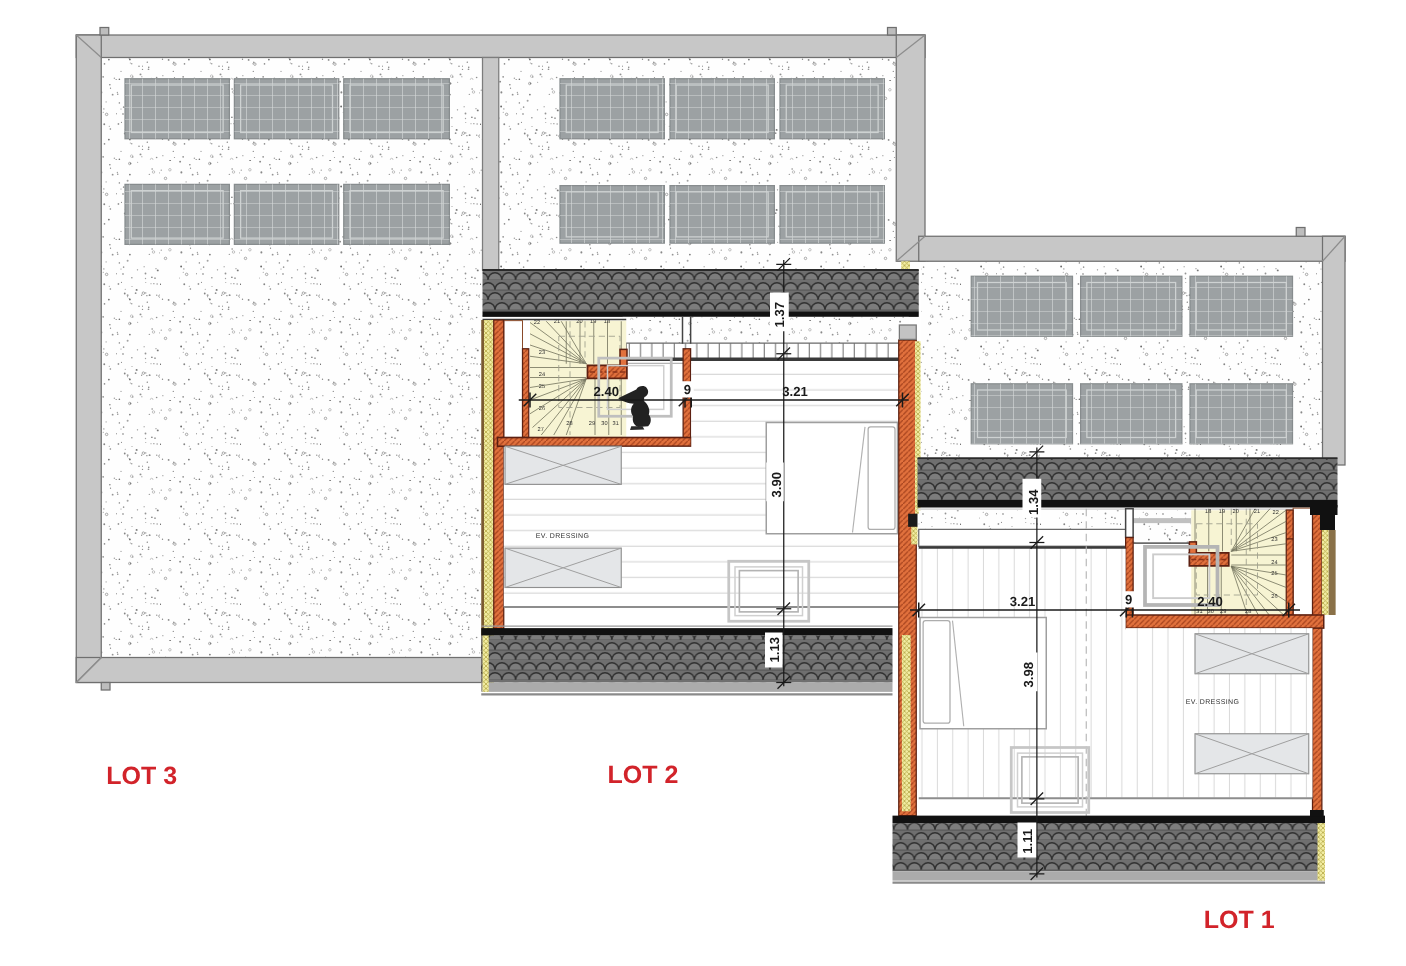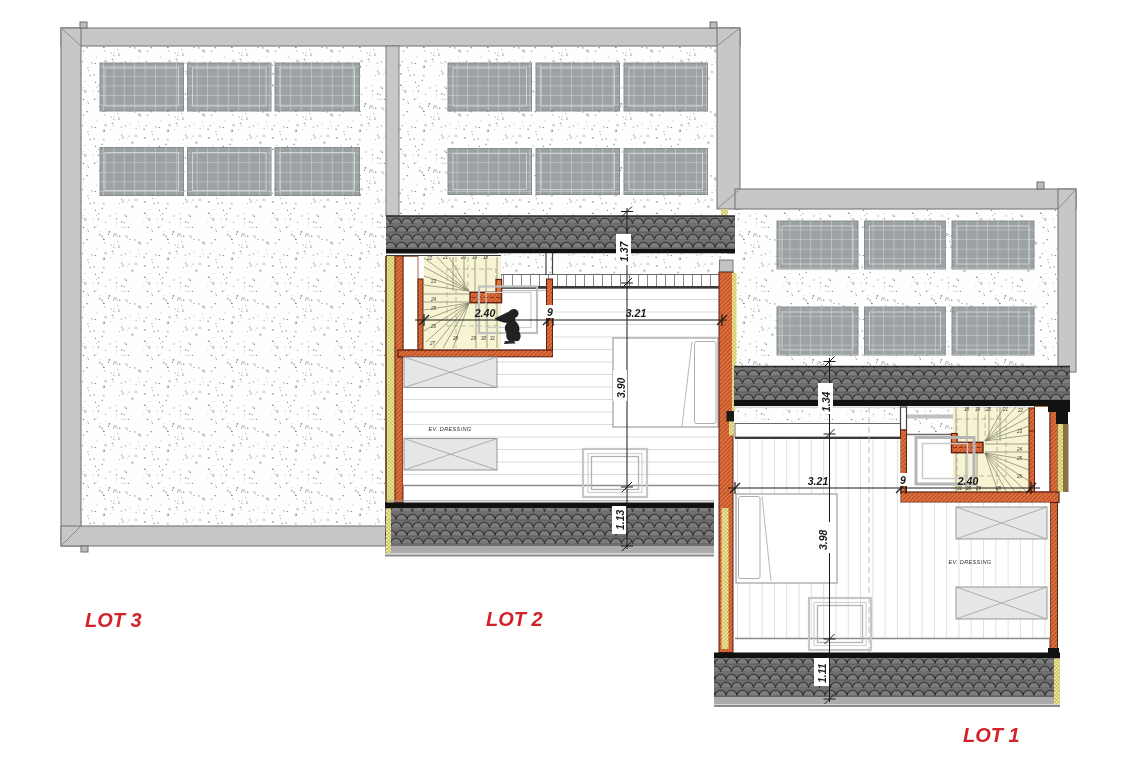--- a/index.html
+++ b/index.html
@@ -1,17 +1,17 @@
 <!DOCTYPE html>
 <html><head>
 <meta charset="utf-8">
 <style>
 html,body{margin:0;padding:0;background:#ffffff;}
 #page{position:relative;width:1125px;height:773px;background:#1d4ed8;overflow:hidden;
-font-family:"Liberation Sans", sans-serif;font-style:italic;}
+font-family:"Liberation Sans", sans-serif;}
 svg{display:block;}
 </style>
 </head>
 <body>
 <div id="page">
 <svg width="1125" height="773" viewBox="0 0 1125 773">
 <defs>
   <pattern id="speckle" patternUnits="userSpaceOnUse" width="64" height="64">
     <rect width="64" height="64" fill="#fefefe"></rect>
     <circle cx="39.9" cy="47.5" r="0.72" fill="rgb(103,103,103)"></circle>

